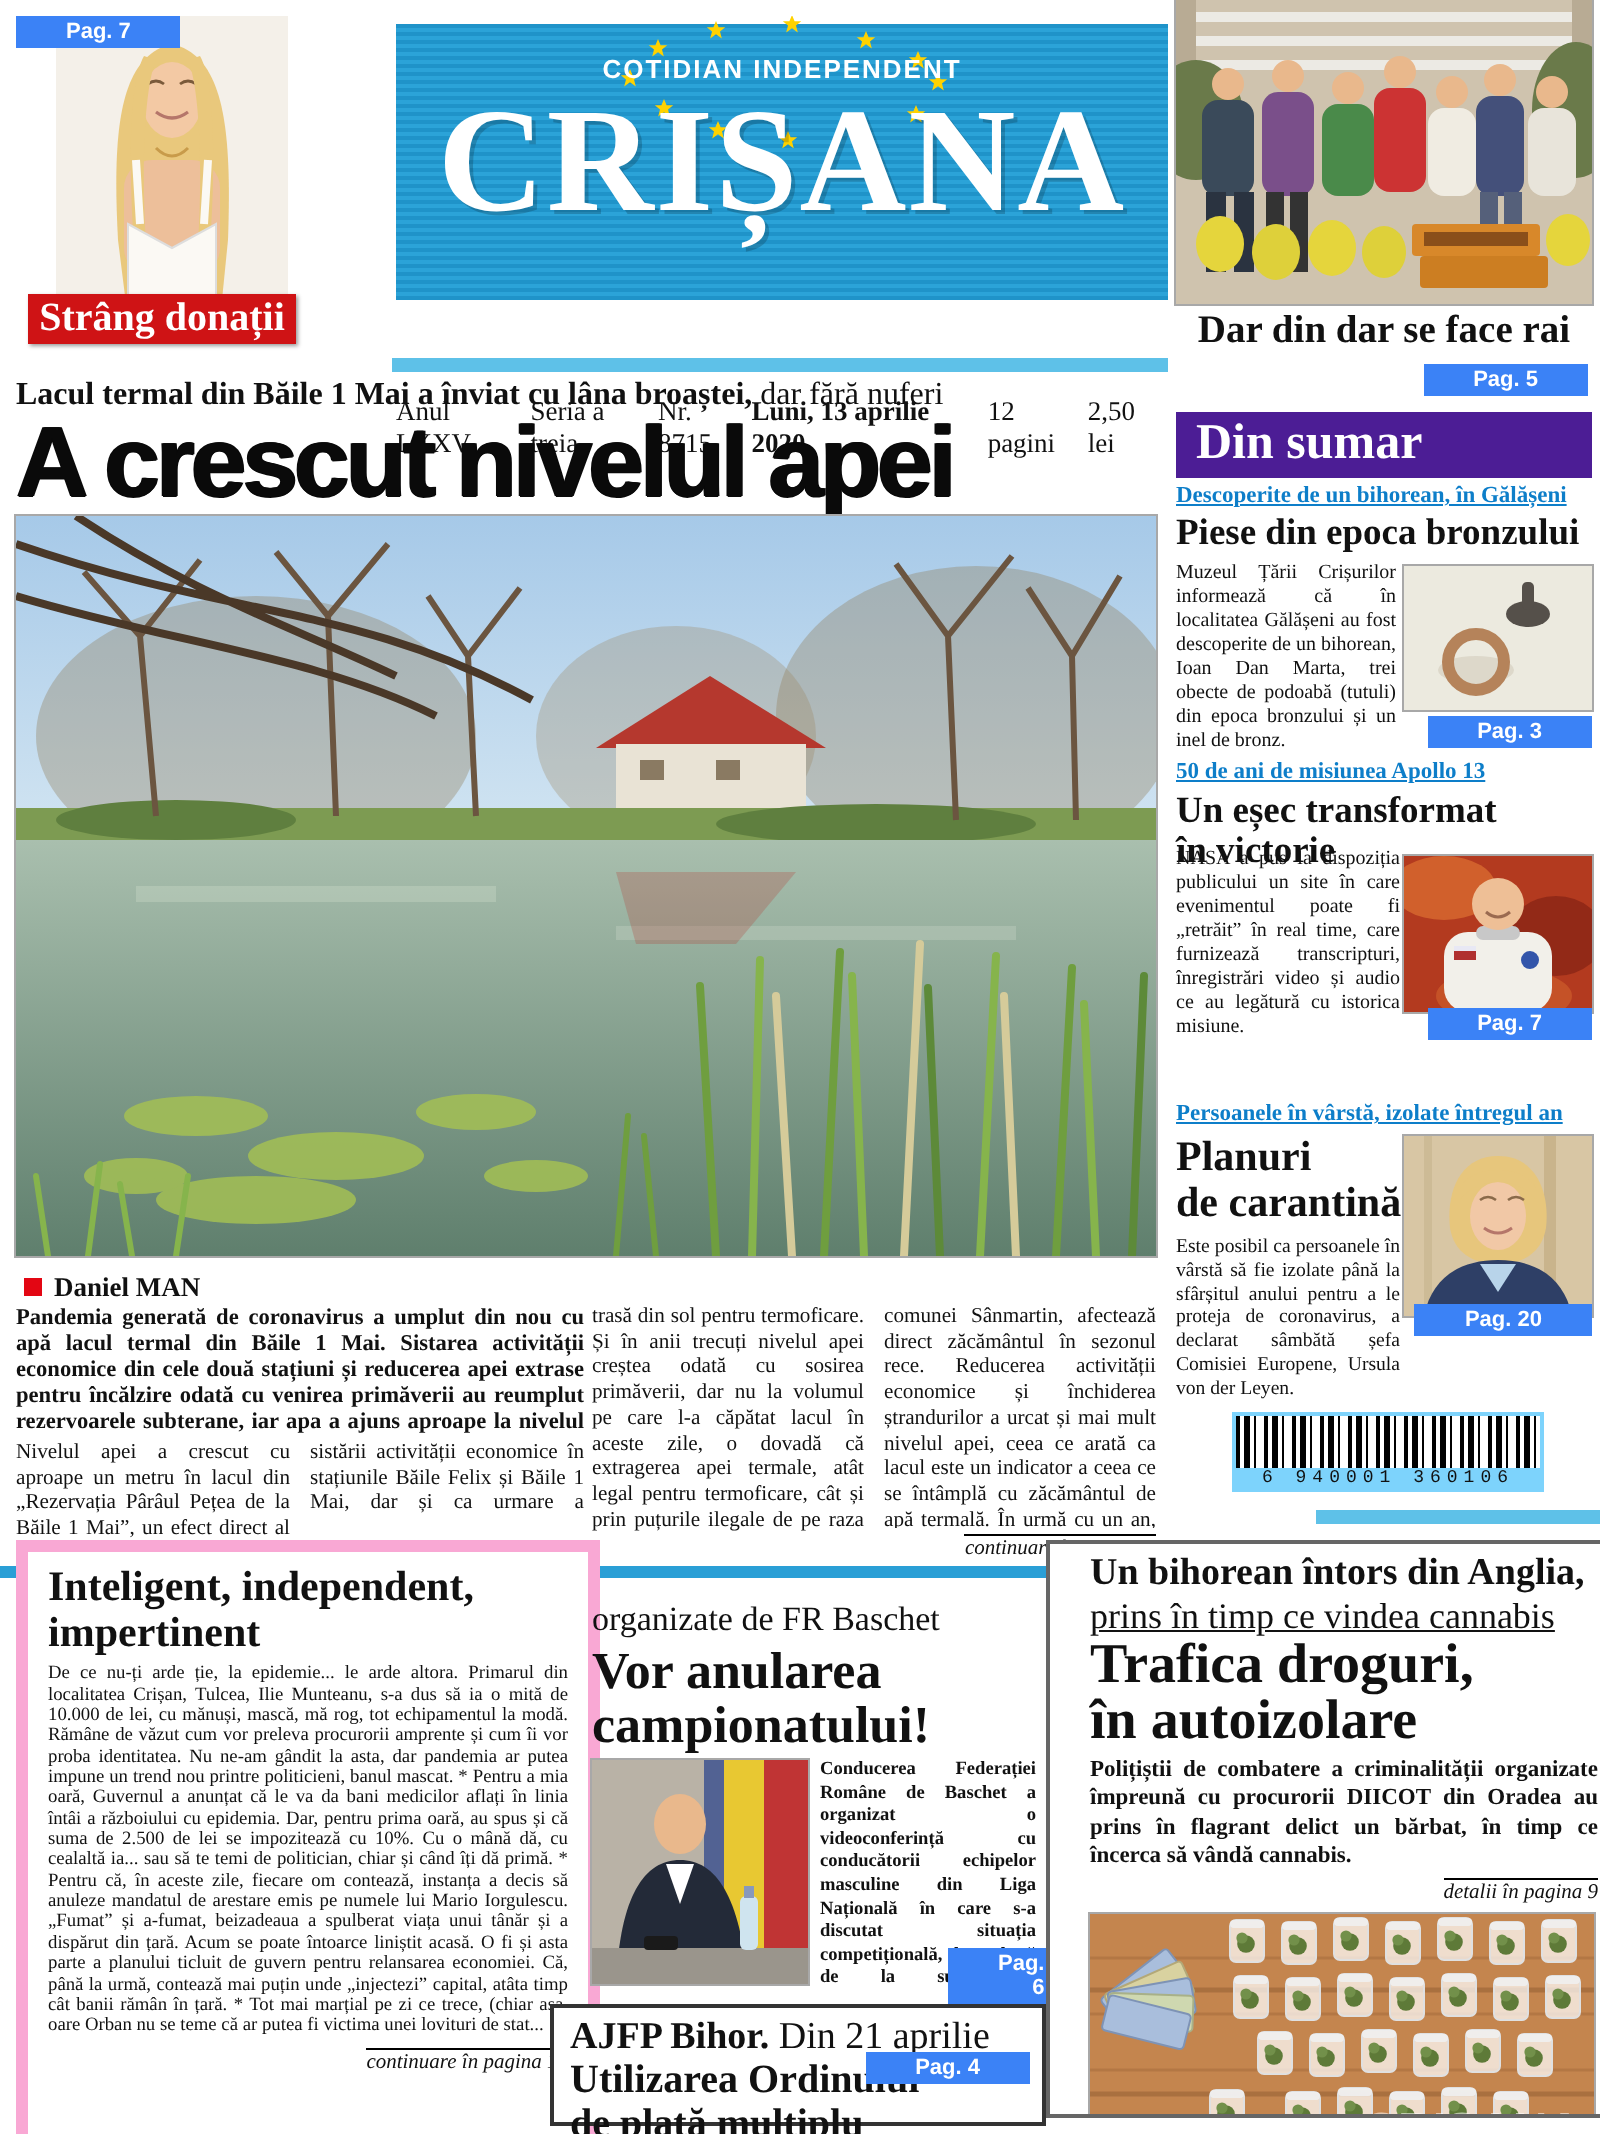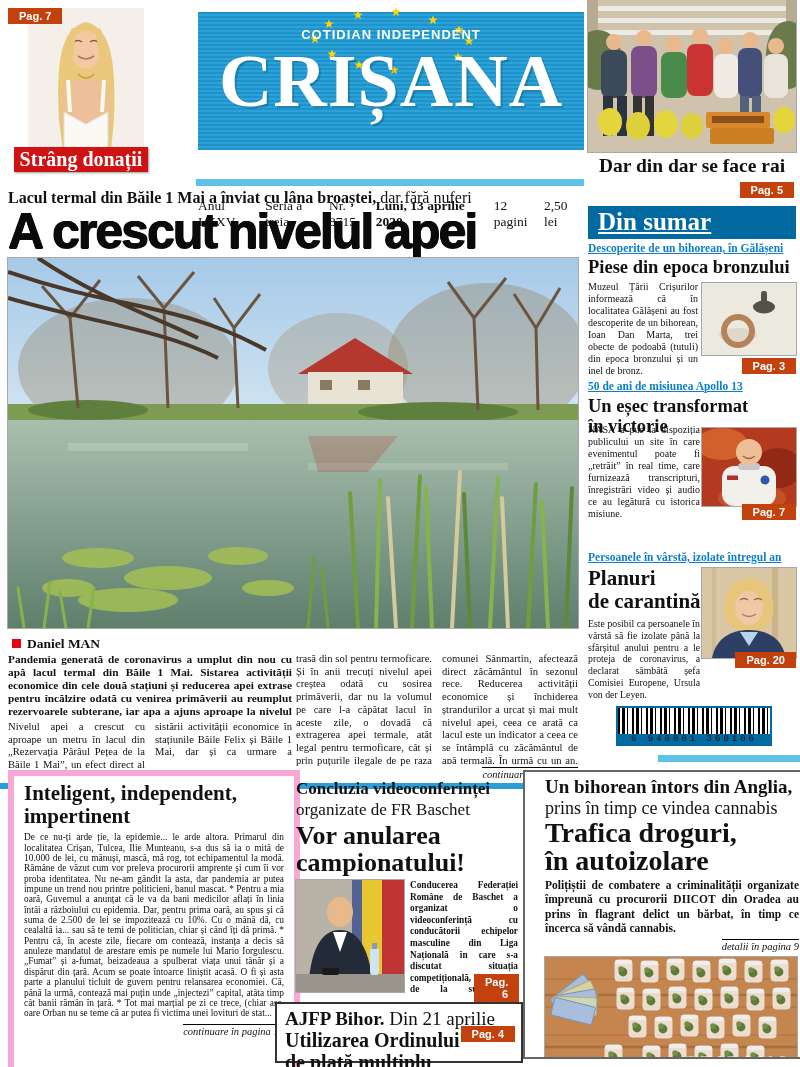--- a/index.html
+++ b/index.html
@@ -1,20 +1,20 @@
 <!DOCTYPE html>
 <html><head>
 <meta charset="utf-8">
 <style>
   html,body{margin:0;padding:0;background:#e8e8e8;}
   #page{position:relative;width:800px;height:1067px;background:#fff;overflow:hidden;
         font-family:"Liberation Serif",serif;color:#111;}
   .abs{position:absolute;}
-  .badge{display:inline-block;background:#c2410c;color:#fff;
-         font:bold 11px "Liberation Sans",sans-serif;padding:2px 11px;}
+  .badge{display:inline-block;background:#3b82f6;color:#fff;
+         font:bold 11px "Liberation Sans",sans-serif;padding:2px 25px;}
   .donate{background:#cf1315;color:#fff;font:bold 20px "Liberation Serif",serif;
           text-align:center;padding:1px 0;box-shadow:1px 1px 2px rgba(0,0,0,.4);}
   .masthead{background:repeating-linear-gradient(0deg,#1f93c9 0 2px,#2ba3d8 2px 4px);}
   .tagline{position:absolute;top:15px;width:100%;text-align:center;color:#fff;
            font:bold 13px "Liberation Sans",sans-serif;letter-spacing:1px;}
   .stars{position:absolute;top:-4px;left:50%;transform:translateX(-50%);}
   .logo{position:absolute;top:32px;width:100%;text-align:center;color:#fff;
         font:bold 74px/1 "Liberation Serif",serif;letter-spacing:1px;
         text-shadow:2px 2px 0 rgba(0,0,0,.18);}
   .inforow{display:flex;justify-content:space-between;font:13.5px "Liberation Serif",serif;margin-top:44px;}
@@ -23,42 +23,42 @@
   .kicker .b{font-weight:bold;}
   .headline{font:bold 50px/1 "Liberation Sans",sans-serif;letter-spacing:-2px;color:#0a0a0a;
             text-shadow:0.6px 0 currentColor,-0.6px 0 currentColor,0 0.5px currentColor;}
   .byline{font:bold 13.5px "Liberation Serif",serif;}
   .bl-sq{display:inline-block;width:9px;height:9px;background:#e30613;margin-right:6px;}
   .lead{font:bold 11.3px/1.15 "Liberation Serif",serif;text-align:justify;}
   .cols2{column-count:2;column-gap:10px;font:10.6px/1.2 "Liberation Serif",serif;
          text-align:justify;overflow:hidden;}
   .cont{font:italic 10.5px "Liberation Serif",serif;border-top:1px solid #000;padding-top:1px;}
   .caption-serif{font:bold 19.5px "Liberation Serif",serif;text-align:center;}
-  .sumar-banner{background:#0369a1;color:#fff;font:bold 25px/30px "Liberation Serif",serif;padding:1px 0 2px 10px;text-decoration:underline;}
+  .sumar-banner{background:#4c1d95;color:#fff;font:bold 25px/30px "Liberation Serif",serif;padding:1px 0 2px 10px;}
   .skick{font:bold 11.5px "Liberation Serif",serif;color:#0d7ec9;text-decoration:underline;}
   .stitle{font:bold 18.5px/1.1 "Liberation Serif",serif;}
   .sbody{font:10px/1.2 "Liberation Serif",serif;text-align:justify;overflow:hidden;}
   .edbox{border:6px solid #f9a8d4;padding:6px 10px;overflow:hidden;background:#fff;}
   .edtitle{font:bold 21px/1.08 "Liberation Serif",serif;margin-bottom:5px;}
   .edbody{font:9.4px/1.1 "Liberation Serif",serif;text-align:justify;}
   .bkick1{font:bold 17px "Liberation Serif",serif;}
   .bkick2{font:17px "Liberation Serif",serif;}
   .btitle{font:bold 26px/1.04 "Liberation Serif",serif;}
   .bbody{font:bold 9.3px/1.25 "Liberation Serif",serif;text-align:justify;overflow:hidden;}
   .ajbox{border:2px solid #333;padding:4px 8px;background:#fff;}
   .ajk1{font:bold 19px "Liberation Serif",serif;}
   .ajk2{font:19px "Liberation Serif",serif;}
   .ajtitle{font:bold 20px/1.08 "Liberation Serif",serif;width:196px;}
   .drbox{border:2px solid #666;padding:4px 20px;background:#fff;overflow:hidden;}
   .drk1{font:bold 19px "Liberation Serif",serif;}
-  .drk2{font:18px "Liberation Serif",serif;}
+  .drk2{font:18px "Liberation Serif",serif;text-decoration:underline;}
   .drtitle{font:bold 28px/1.0 "Liberation Serif",serif;}
   .drlead{font:bold 11.5px/1.25 "Liberation Serif",serif;text-align:justify;margin-top:3px;}
   .photoframe{outline:1px solid #a8a8a8;background:#fff;}
-  .barcode-wrap{background:#0369a1;padding:2px;}
+  .barcode-wrap{background:#7dd3fc;padding:2px;}
   .barcode-bars{height:26px;background:repeating-linear-gradient(90deg,
       #000 0 2px,#fff 2px 4px,#000 4px 7px,#fff 7px 9px,#000 9px 10px,#fff 10px 14px);}
   .barcode-digits{font:9px "Liberation Mono",monospace;text-align:center;letter-spacing:3px;}
 </style>
 </head>
 <body>
 
 <div id="page">
 
   <span class="badge abs" style="left:8px;top:8px;z-index:3">Pag. 7</span>
@@ -240,21 +240,20 @@
     <div class="edtitle">
       <span>Inteligent, independent,</span><br>
       <span>impertinent</span>
     </div>
     <div class="edbody">De ce nu-ți arde ție, la epidemie... le arde altora. Primarul din localitatea Crișan, Tulcea, Ilie Munteanu, s-a dus să ia o mită de 10.000 de lei, cu mănuși, mască, mă rog, tot echipamentul la modă. Rămâne de văzut cum vor preleva procurorii amprente și cum îi vor proba identitatea. Nu ne-am gândit la asta, dar pandemia ar putea impune un trend nou printre politicieni, banul mascat. * Pentru a mia oară, Guvernul a anunțat că le va da bani medicilor aflați în linia întâi a războiului cu epidemia. Dar, pentru prima oară, au spus și că suma de 2.500 de lei se impozitează cu 10%. Cu o mână dă, cu cealaltă ia... sau să te temi de politician, chiar și când îți dă primă. * Pentru că, în aceste zile, fiecare om contează, instanța a decis să anuleze mandatul de arestare emis pe numele lui Mario Iorgulescu. „Fumat” și a-fumat, beizadeaua a spulberat viața unui tânăr și a dispărut din țară. Acum se poate întoarce liniștit acasă. O fi și asta parte a planului ticluit de guvern pentru relansarea economiei. Că, până la urmă, contează mai puțin unde „injectezi” capital, atâta timp cât banii rămân în țară. * Tot mai marțial pe zi ce trece, (chiar așa, oare Orban nu se teme că ar putea fi victima unei lovituri de stat...</div>
     <div style="text-align:right;margin-top:2px">
       <span class="cont">continuare în pagina 10</span>
     </div>
   </div>
 
-  <div class="abs bkick1" style="left:296px;top:779px;width:222px">Concluzia videoconferinței</div>
   <div class="abs bkick2" style="left:296px;top:800px;width:222px">organizate de FR Baschet</div>
   <div class="abs btitle" style="left:296px;top:822px;width:222px">
     <span>Vor anularea</span><br>
     <span>campionatului!</span>
   </div>
   <svg class="abs photoframe" style="left:296px;top:880px" width="108" height="112" viewBox="0 0 108 112">
     <rect width="108" height="112" fill="#b9b2a6"></rect>
     <rect x="56" width="10" height="112" fill="#27408b" opacity="0.7"></rect>
     <rect x="66" width="20" height="112" fill="#e8c832"></rect>
     <rect x="86" width="22" height="112" fill="#c03434"></rect>

